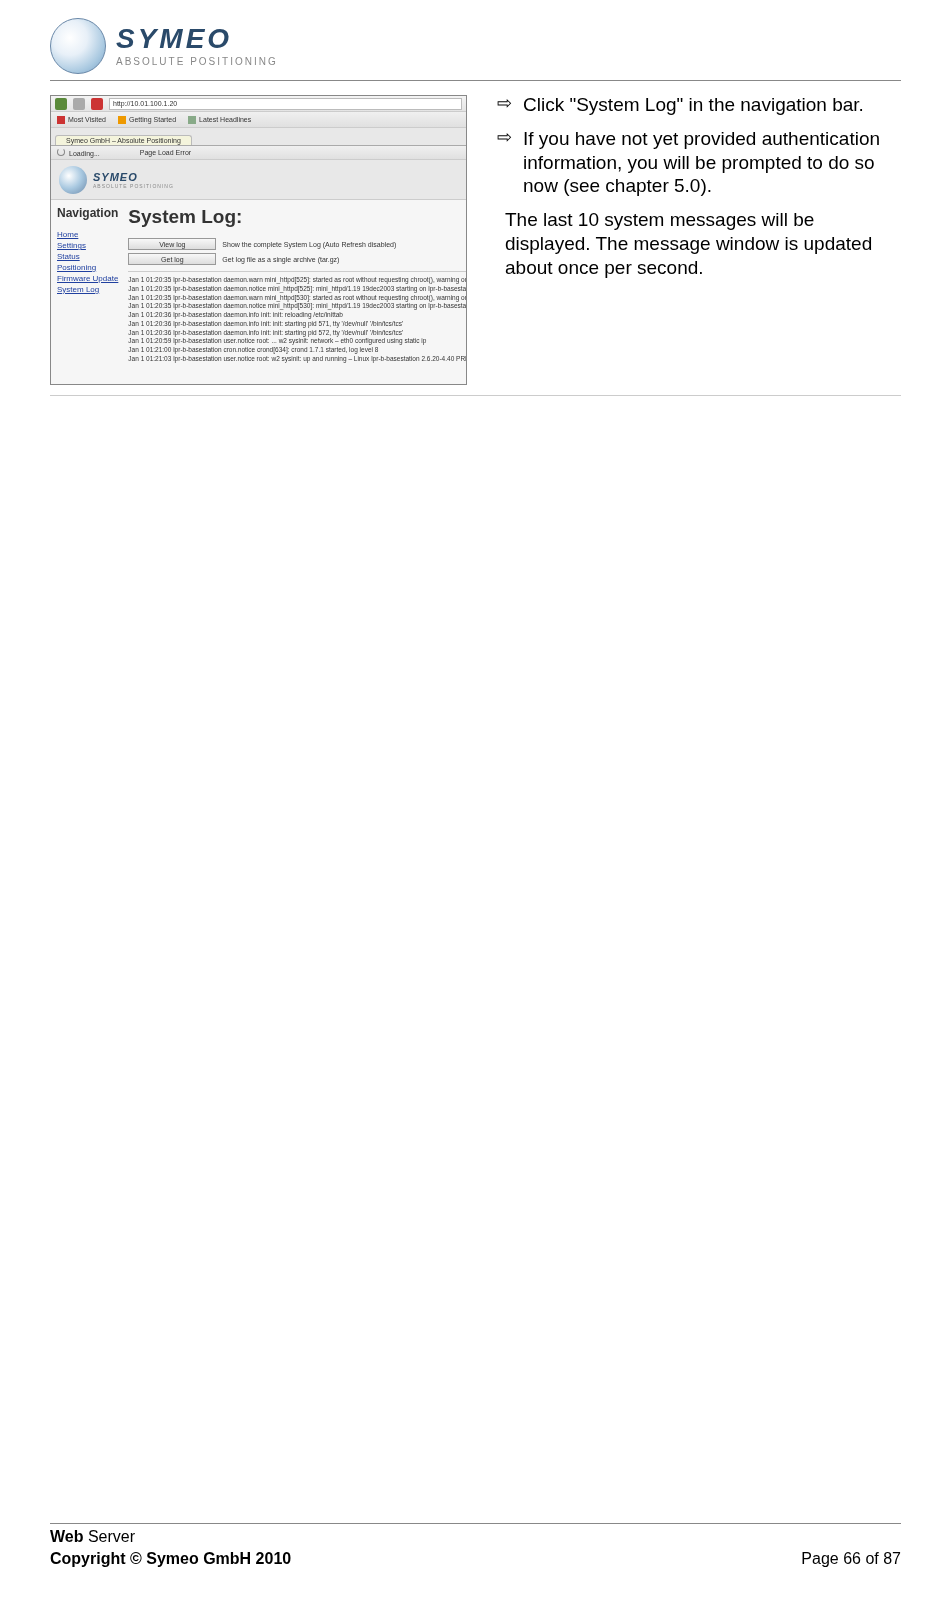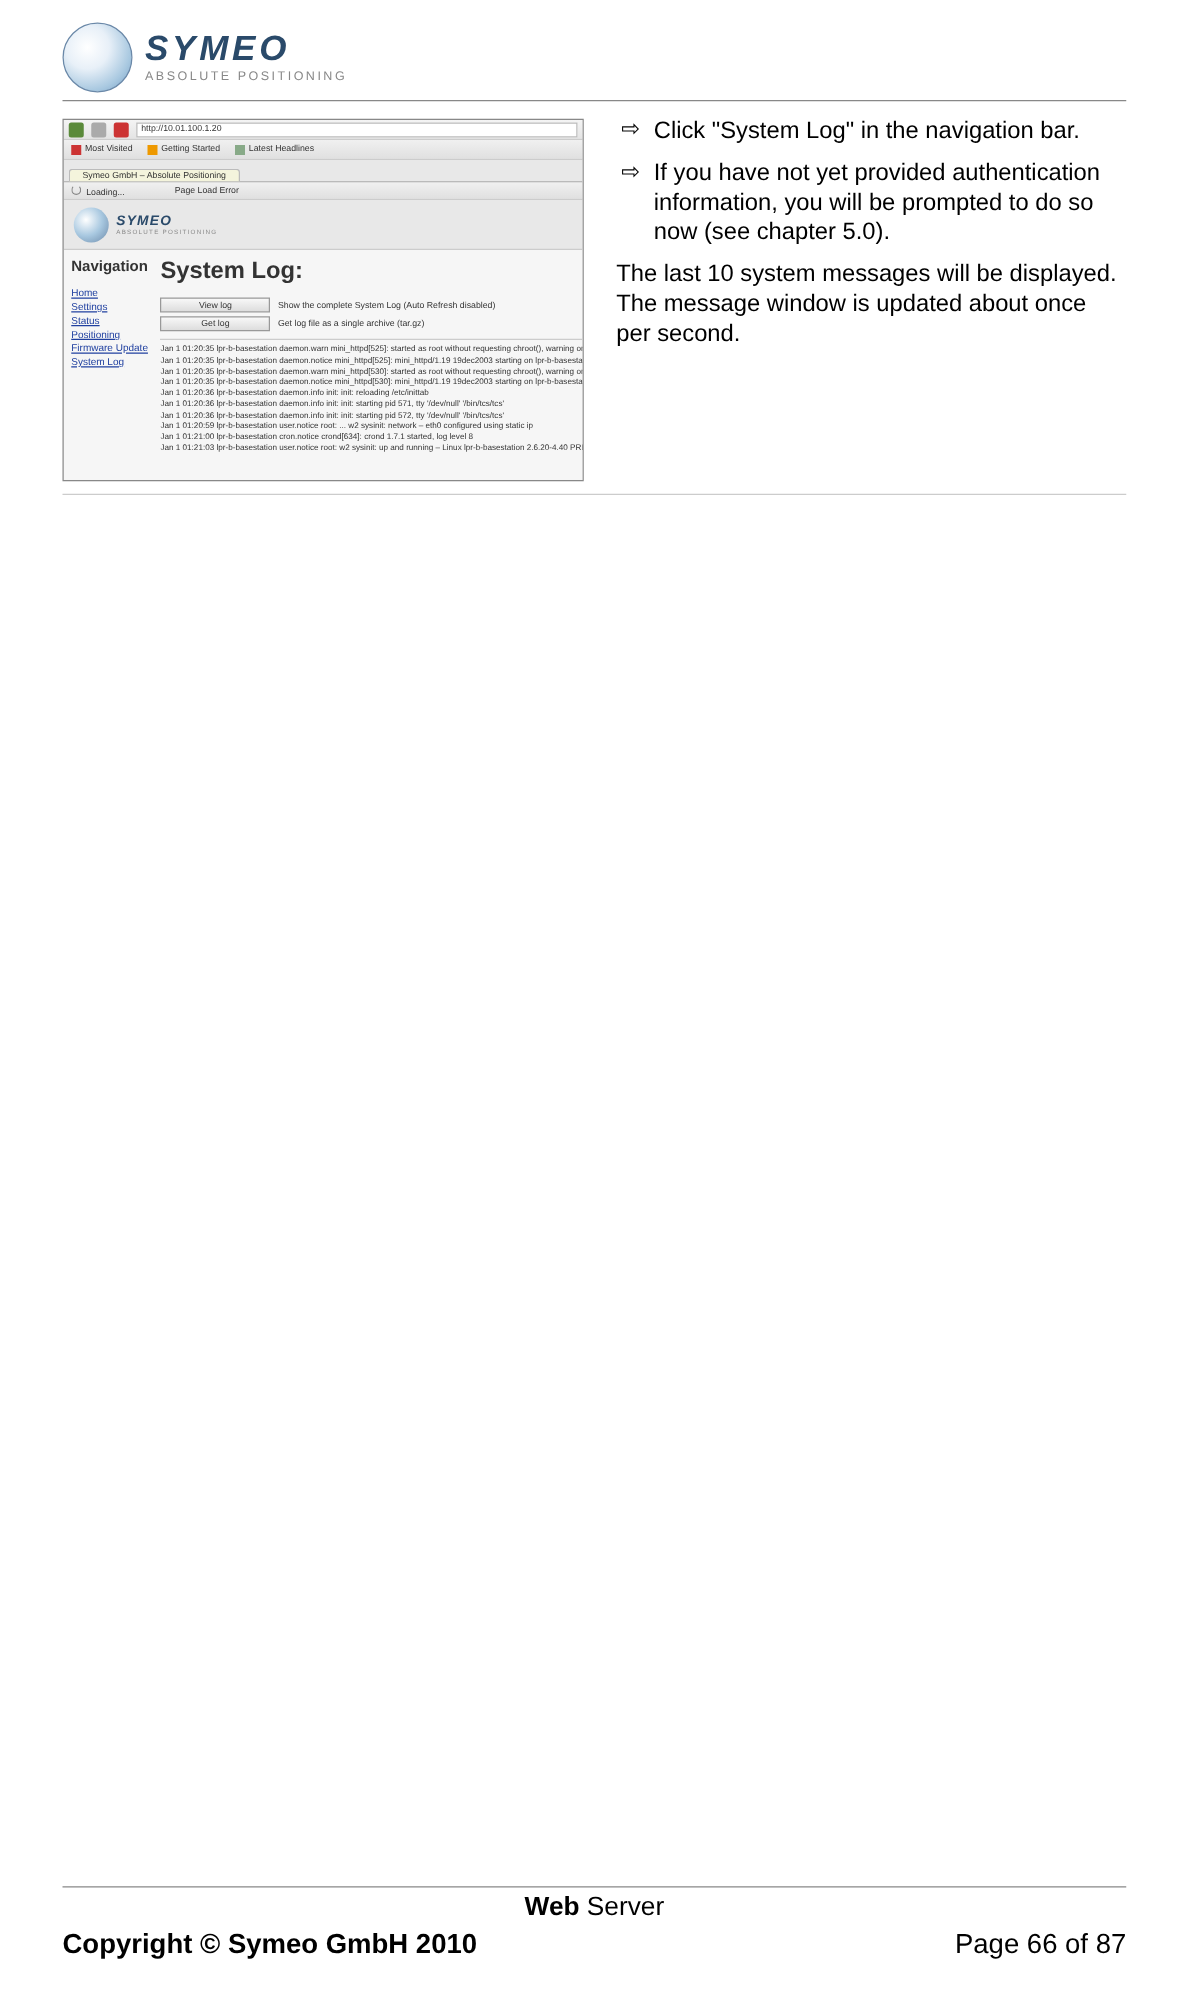--- a/index.html
+++ b/index.html
@@ -92,28 +92,28 @@
     .sh-logline{font-size:6.5px;white-space:nowrap;overflow:hidden;line-height:1.35;}
     .text-cell {
       flex: 1; padding: 4px 0 0 18px; font-size: 19px; line-height: 1.25;
     }
     .instr-row { display:flex; margin-bottom: 10px; }
     .arrow-bullet {
       width: 30px; flex-shrink:0; font-size:18px; line-height:1.2;
       text-align:left; padding-left:4px;
     }
     .instr-text { flex:1; }
-    .para { margin-top:4px; }
+    .para { margin-top:4px;margin-left:12px; }
     .page-footer {
       position: absolute; left: 50px; right: 50px; bottom: 30px;
     }
     .footer-rule { border-top:1px solid #888; margin-bottom:4px; }
-    .footer-center { text-align:center; font-size:21px; margin-bottom:4px;}
+    .footer-center { text-align:left; font-size:16px; margin-bottom:4px;}
     .footer-center b{font-weight:bold;}
-    .footer-row { display:flex; justify-content:space-between; font-size:22px;}
+    .footer-row { display:flex; justify-content:space-between; font-size:16px;}
     .copyright{font-weight:bold;}
   </style>
 </head>
 <body>
 
 <div class="page-header">
   <div class="logo-block">
     <div class="logo-circle"></div>
     <div class="logo-text">
       <div class="logo-name">SYMEO</div>

